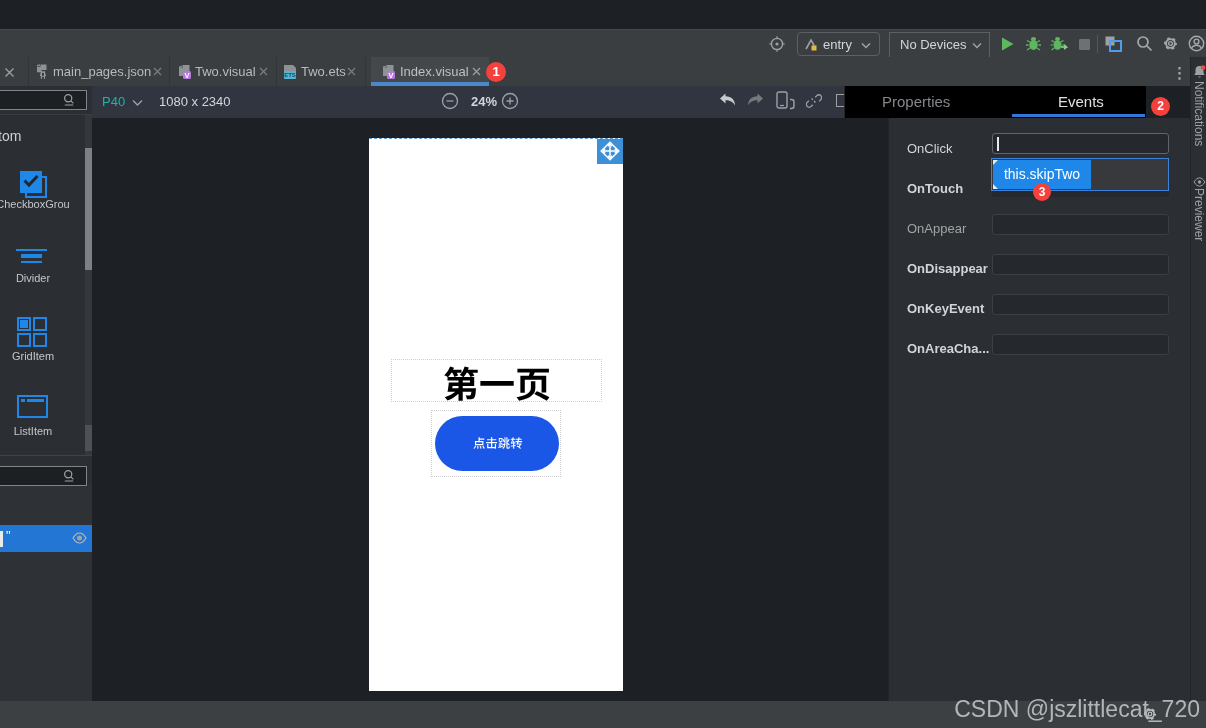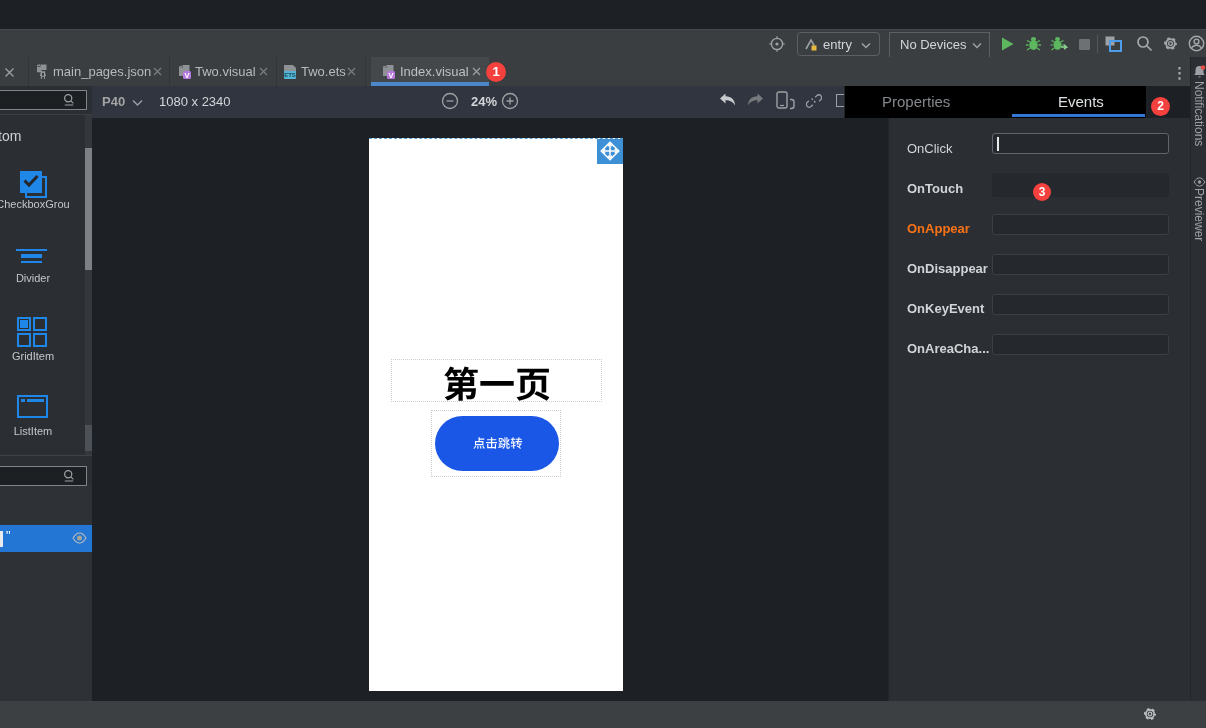--- a/index.html
+++ b/index.html
@@ -139,21 +139,21 @@
         </svg>
     <div class="abs" style="left:0;top:25px;width:118px;height:4px;background:#4a88c9"></div>
   </div>
 
   <div class="abs" style="left:1172px;top:7px;width:4px;height:18px;color:#a4a8ab;font-size:15px;font-weight:bold">⋮</div>
 </div>
 
 <div class="abs" style="left:486px;top:62px;width:20px;height:20px;border-radius:50%;background:#f5413d;color:#fff;font-size:13px;font-weight:bold;text-align:center;line-height:20px;z-index:5">1</div>
 
 <div class="abs" style="left:92px;top:86px;width:796px;height:32px;background:#313540">
-  <div class="abs" style="left:10px;top:8px;font-size:13px;font-weight:bold;color:#a3a3a3">P40</div>
+  <div class="abs" style="left:10px;top:8px;font-size:13px;font-weight:normal;color:#14b8a6">P40</div>
   <svg class="abs" style="left:40px;top:13px" width="11" height="8" viewBox="0 0 11 8">
         <path d="M1 1.5 5.5 6 10 1.5" fill="none" stroke="#9da1a4" stroke-width="1.4"></path>
       </svg>
   <div class="abs" style="left:67px;top:8px;font-size:13px;font-weight:normal;color:#d3d6d8">1080 x 2340</div>
 
   <svg class="abs" style="left:349px;top:6px" width="18" height="18" viewBox="0 0 18 18" fill="none" stroke="#9da1a4" stroke-width="1.3">
         <circle cx="9" cy="9" r="7.5"></circle>
         <path d="M5.5 9h7"></path>
       </svg>
   <div class="abs" style="left:379px;top:8px;font-size:13px;font-weight:bold;color:#d3d6d8">24%</div>
@@ -303,35 +303,43 @@
       <path d="M10 1.2 18.8 10 10 18.8 1.2 10Z" stroke-width="1.5"></path>
       <path d="M10 3v14M3 10h14" stroke-width="1.5"></path>
       <path d="M7.8 5.2 10 3l2.2 2.2M7.8 14.8 10 17l2.2-2.2M5.2 7.8 3 10l2.2 2.2M14.8 7.8 17 10l-2.2 2.2" stroke-width="1.4"></path>
     </svg>
   </div>
 </div>
 
 <div class="abs" style="left:888px;top:118px;width:302px;height:583px;background:#2b2e33;border-left:1px solid #232528">
   <div class="abs" style="left:18px;top:23px;font-size:13px;font-weight:normal;color:#d2d5d7">OnClick</div>
   <div class="abs" style="left:18px;top:63px;font-size:13px;font-weight:bold;color:#d2d5d7">OnTouch</div>
-  <div class="abs" style="left:18px;top:103px;font-size:13px;font-weight:bold;color:#f97316">OnAppear</div>
+  <div class="abs" style="left:18px;top:103px;font-size:13px;font-weight:normal;color:#a3a3a3">OnAppear</div>
   <div class="abs" style="left:18px;top:143px;font-size:13px;font-weight:bold;color:#d2d5d7">OnDisappear</div>
   <div class="abs" style="left:18px;top:183px;font-size:13px;font-weight:bold;color:#d2d5d7">OnKeyEvent</div>
   <div class="abs" style="left:18px;top:223px;font-size:13px;font-weight:bold;color:#d2d5d7">OnAreaCha...</div>
 
   <div class="abs" style="left:103px;top:15px;width:177px;height:21px;background:#25282d;border:1px solid #60656b;border-radius:3px">
     <div class="abs" style="left:4px;top:3px;width:1.5px;height:14px;background:#e8eaec"></div>
   </div>
   <div class="abs" style="left:103px;top:96px;width:177px;height:21px;background:#25282d;border:1px solid #3b3f44;border-radius:3px"></div>
   <div class="abs" style="left:103px;top:136px;width:177px;height:21px;background:#25282d;border:1px solid #3b3f44;border-radius:3px"></div>
   <div class="abs" style="left:103px;top:176px;width:177px;height:21px;background:#25282d;border:1px solid #3b3f44;border-radius:3px"></div>
   <div class="abs" style="left:103px;top:216px;width:177px;height:21px;background:#25282d;border:1px solid #3b3f44;border-radius:3px"></div>
 
   <div class="abs" style="left:103px;top:55px;width:177px;height:24px;background:#25282d;border-radius:3px"></div>
 
+  <div class="abs" style="left:102px;top:40px;width:178px;height:33px;background:#37393d;border:1px solid #3c82dc">
+    <div class="abs" style="left:1px;top:1px;width:98px;height:29px;background:#1e87e8">
+      <div style="text-align:center;font-size:14px;color:#fff;line-height:29px">this.skipTwo</div>
+      <svg class="abs" style="left:0;top:0" width="98" height="29">
+            <path d="M0 0h5L0 5Z M0 29v-5l5 5Z" fill="#e8ecef"></path>
+          </svg>
+    </div>
+  </div>
 
   <div class="abs" style="left:144px;top:65px;width:18px;height:18px;border-radius:50%;background:#f5413d;color:#fff;font-size:12px;font-weight:bold;text-align:center;line-height:18px">3</div>
 </div>
 
 <div class="abs" style="left:1190px;top:57px;width:16px;height:644px;background:#2b2e33;border-left:1px solid #232528">
   <svg class="abs" style="left:2px;top:8px" width="13" height="13" viewBox="0 0 13 13">
     <path d="M6.5 1a4 4 0 014 4v3l1.2 2H1.3L2.5 8V5a4 4 0 014-4Z" fill="#9da1a4"></path>
     <path d="M5 11.5a1.6 1.6 0 003 0Z" fill="#9da1a4"></path>
     <circle cx="10" cy="2.5" r="2.3" fill="#e25045"></circle>
   </svg>
@@ -344,14 +352,15 @@
 </div>
 
 <div class="abs" style="left:0;top:701px;width:1206px;height:27px;background:#3c4043"></div>
 <svg class="abs" style="left:1142px;top:706px;z-index:3" width="16" height="16" viewBox="0 0 17 17">
   <g fill="none" stroke="#b8bcbe">
         <circle cx="8.5" cy="8.5" r="5.1" stroke-width="2.6" stroke-dasharray="2.65 2.7" stroke-dashoffset="1.2"></circle>
         <circle cx="8.5" cy="8.5" r="4.4" stroke-width="1.8"></circle>
         <circle cx="8.5" cy="8.5" r="1.9" stroke-width="1.4"></circle>
       </g>
 </svg>
+<div class="abs" style="left:750px;top:696px;width:450px;text-align:right;font-size:23px;color:#b2b6ba;z-index:4">CSDN @jszlittlecat_720</div>
 
 </div>
 
 </body></html>

